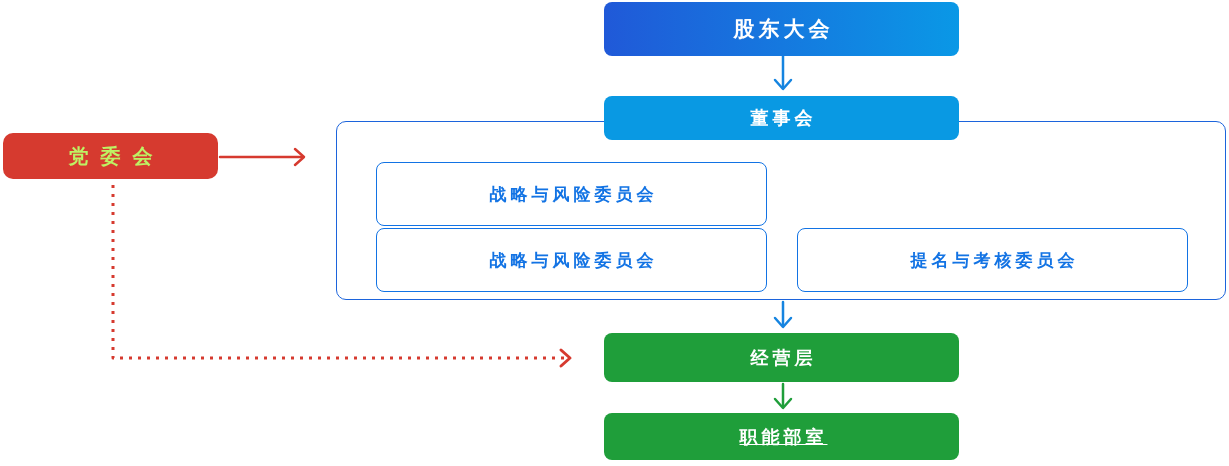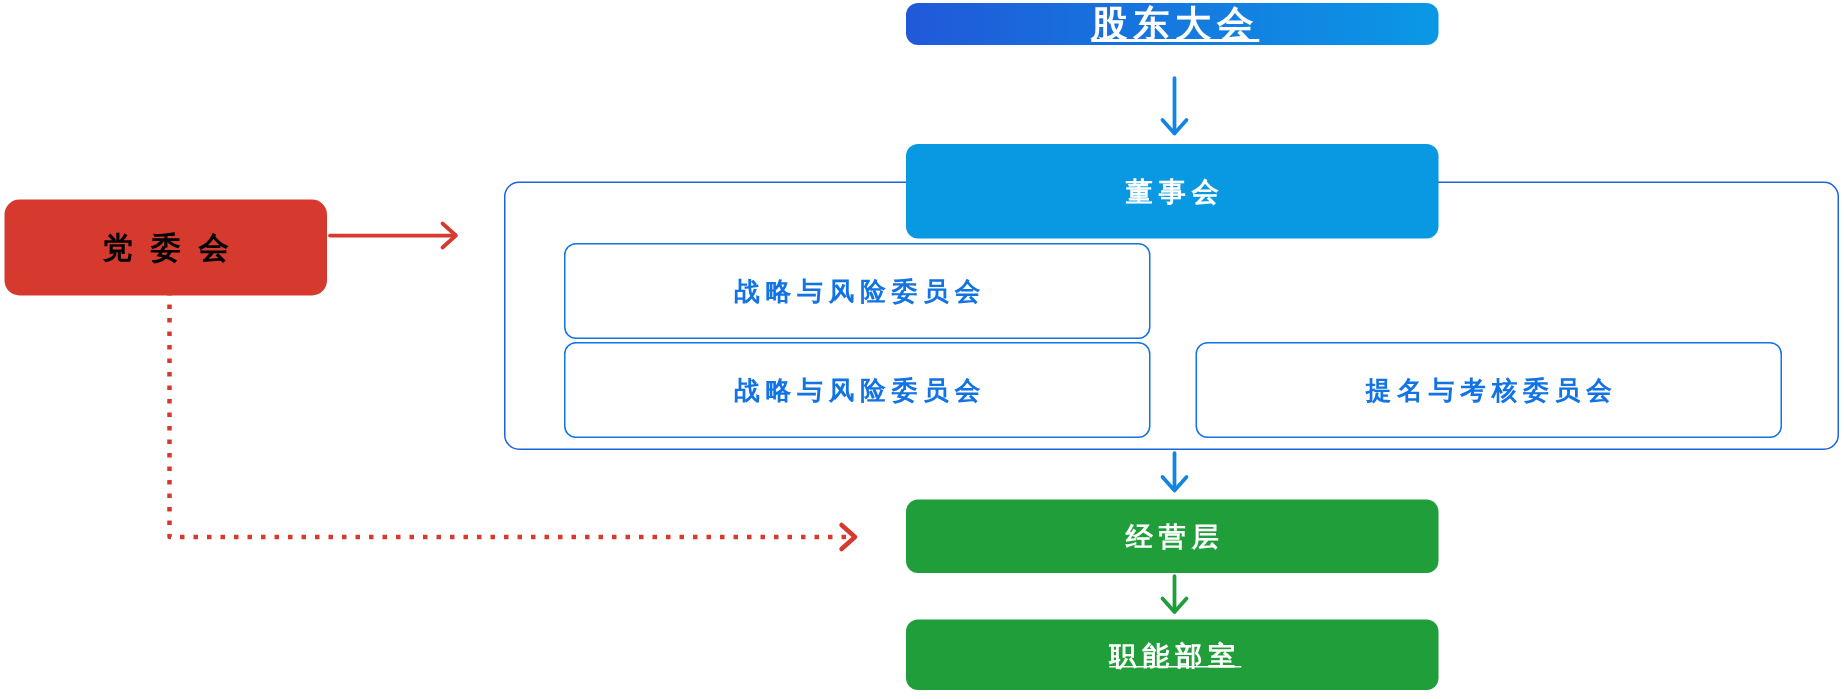--- a/index.html
+++ b/index.html
@@ -27,49 +27,48 @@
     display: flex;
     align-items: center;
     justify-content: center;
     box-sizing: border-box;
     font-weight: bold;
     letter-spacing: 4px;
     text-indent: 4px;
   }
   .node-party {
     left: 3px; top: 133px;
-    width: 215px; height: 64px;
+    width: 215px; height: 46px;
     background: #d63a2f;
-    color: #000000;
+    color: #bef264;
     border-radius: 10px;
     font-size: 20px;
     letter-spacing: 12px;
     text-indent: 12px;
   }
   .node-shareholders {
     left: 604px; top: 2px;
-    width: 355px; height: 28px;
+    width: 355px; height: 54px;
     background: linear-gradient(90deg, #2059d8 0%, #0a98e6 100%);
     color: #ffffff;
     border-radius: 8px;
-    font-size: 24px;
-    text-decoration: underline;
+    font-size: 21px;
   }
   .board-container {
     position: absolute;
     left: 336px; top: 121px;
     width: 890px; height: 179px;
     border: 1px solid #1c64dc;
     border-radius: 10px;
     box-sizing: border-box;
     background: transparent;
   }
   .node-board {
     left: 604px; top: 96px;
-    width: 355px; height: 63px;
+    width: 355px; height: 44px;
     background: #0999e3;
     color: #ffffff;
     border-radius: 8px;
     font-size: 18px;
   }
   .node-committee {
     width: 391px; height: 64px;
     background: #ffffff;
     border: 1.5px solid #1273e4;
     color: #1273e4;

